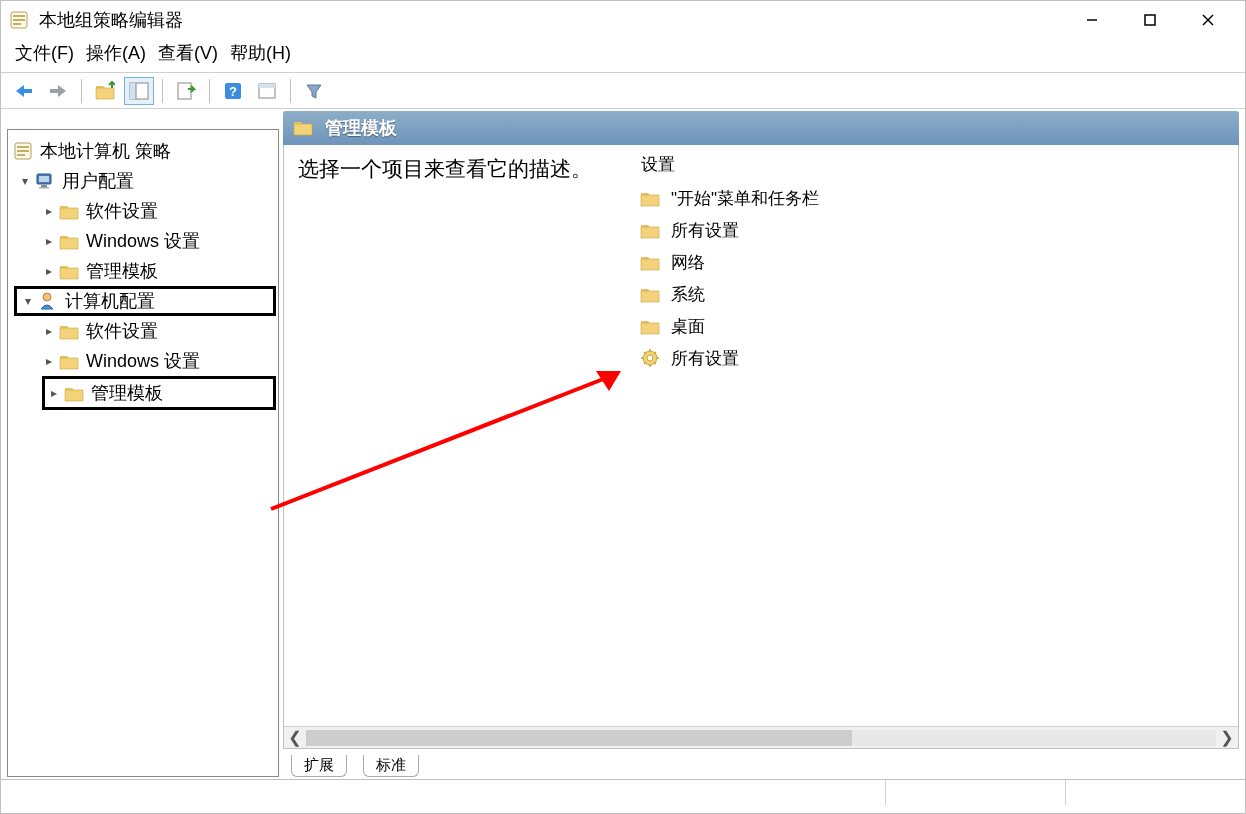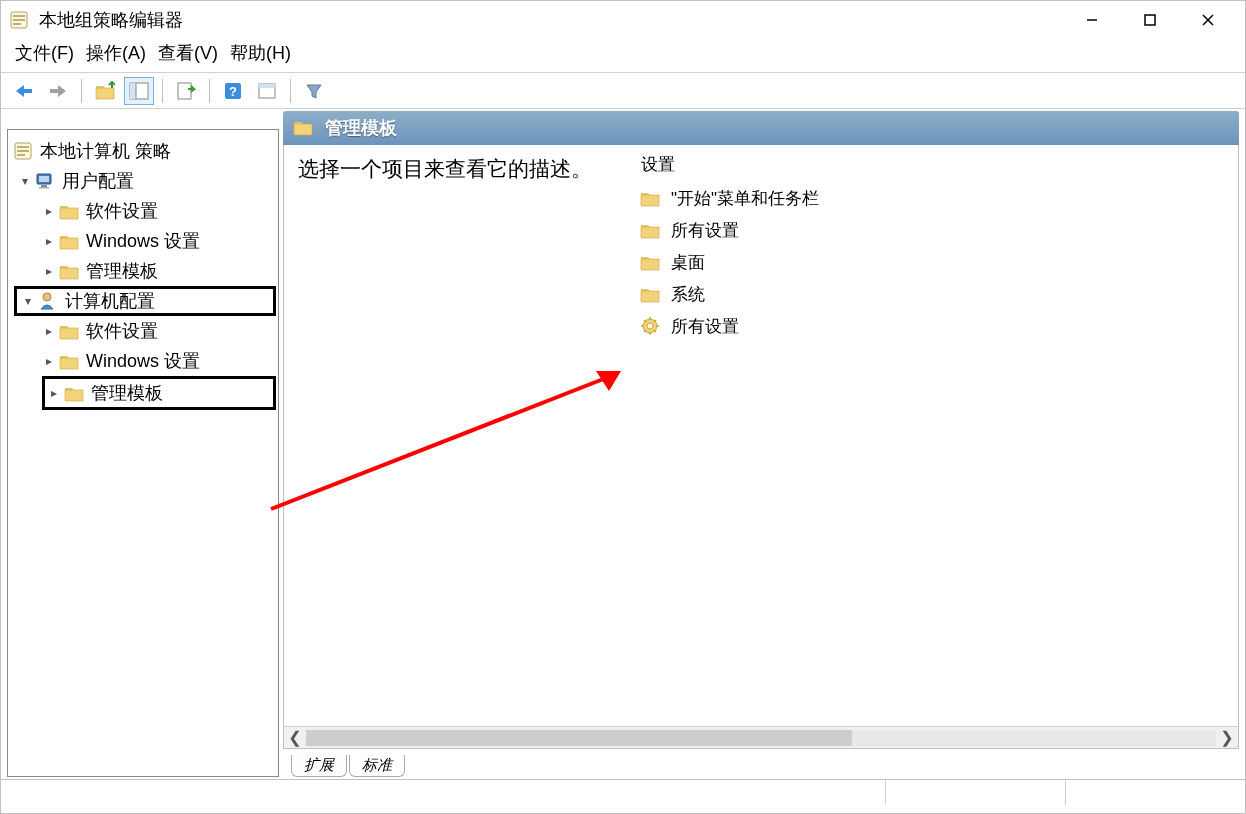--- a/index.html
+++ b/index.html
@@ -36,21 +36,21 @@
 .settings-col { flex: 1; padding: 6px 2px; }
 .settings-header { font-size: 17px; padding: 2px 10px; margin-bottom: 4px; }
 .list-item { display: flex; align-items: center; height: 32px; padding: 0 8px; font-size: 17px; cursor: default; }
 .list-item .li-icon { width: 22px; height: 22px; margin-right: 10px; display: inline-flex; align-items: center; justify-content: center; }
 .hscroll { position: absolute; bottom: 0; left: 0; right: 0; height: 22px; border-top: 1px solid #d0d0d0; display: flex; align-items: center; background: #f0f0f0; }
 .hscroll .sb-btn { width: 22px; height: 22px; display: flex; align-items: center; justify-content: center; color: #555; cursor: pointer; }
 .hscroll .sb-track { flex: 1; height: 16px; background: #e8e8e8; position: relative; }
 .hscroll .sb-thumb { position: absolute; left: 0; width: 60%; top: 0; bottom: 0; background: #cdcdcd; }
 
 .tabs-row { height: 28px; display: flex; align-items: flex-end; padding-left: 8px; }
-.tab { border: 1px solid #aaa; border-top: none; border-radius: 0 0 6px 6px; padding: 1px 12px; font-size: 15px; margin-right: 2px; background: #fff; cursor: pointer; font-style: italic; }
+.tab { border: 1px solid #aaa; border-top: none; border-radius: 0 0 6px 6px; padding: 1px 12px; font-size: 15px; margin-right: 16px; background: #fff; cursor: pointer; }
 .tab.active { background: #fdfdfd; font-weight: 500; }
 
 .statusbar { height: 26px; border-top: 1px solid #c0c0c0; display: flex; }
 .statusbar .sb-cell { border-left: 1px solid #d0d0d0; height: 100%; }
 
 
 .svg-folder { fill: #f3d27a; stroke: #c9a83a; stroke-width: .6; }
 .svg-folder-back { fill: #e6c566; }
 
 
@@ -300,29 +300,37 @@
               </svg>
             </span>
           <span>所有设置</span>
         </div>
         <div class="list-item">
           <span class="li-icon">
               <svg width="20" height="20" viewBox="0 0 20 20">
                 <use href="#folder-icon"></use>
               </svg>
             </span>
+          <span>网络</span>
+        </div>
+        <div class="list-item">
+          <span class="li-icon">
+              <svg width="20" height="20" viewBox="0 0 20 20">
+                <use href="#folder-icon"></use>
+              </svg>
+            </span>
+          <span>系统</span>
+        </div>
+        <div class="list-item">
+          <span class="li-icon">
+              <svg width="20" height="20" viewBox="0 0 20 20">
+                <use href="#folder-icon"></use>
+              </svg>
+            </span>
           <span>桌面</span>
-        </div>
-        <div class="list-item">
-          <span class="li-icon">
-              <svg width="20" height="20" viewBox="0 0 20 20">
-                <use href="#folder-icon"></use>
-              </svg>
-            </span>
-          <span>系统</span>
         </div>
         <div class="list-item">
           <span class="li-icon">
               <svg width="20" height="20" viewBox="0 0 20 20">
                 <use href="#settings-icon"></use>
               </svg>
             </span>
           <span>所有设置</span>
         </div>
       </div>

